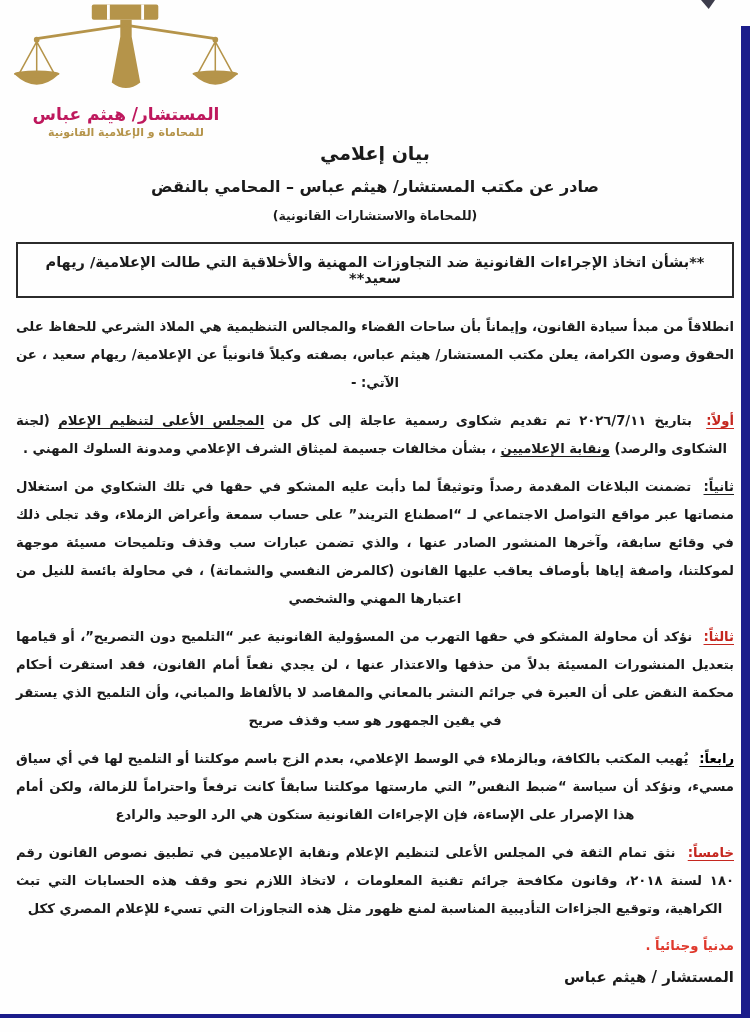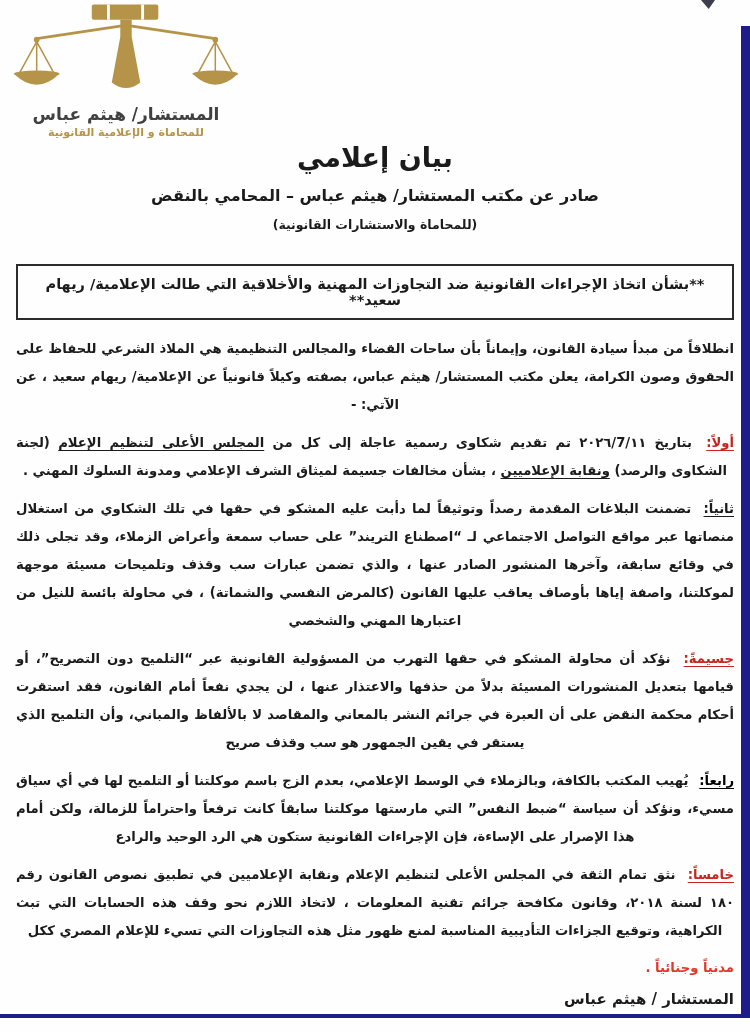--- a/index.html
+++ b/index.html
@@ -40,25 +40,25 @@
   .logo {
     position: absolute;
     top: 4px;
     left: 10px;
     width: 232px;
     text-align: center;
   }
   .logo-name { font-size: 17px; font-weight: bold; line-height: 1.2; }
   .logo-sub  { font-size: 11px; font-weight: bold; margin-top: 2px; letter-spacing: 1px; }
   .header-titles { padding-top: 142px; text-align: center; }
-  .title   { font-size: 27px; font-weight: bold; margin: 0; }
+  .title   { font-size: 19px; font-weight: bold; margin: 0; }
   .issued  { font-size: 16px; font-weight: bold; margin: 13px 0 0; }
   .office-desc { font-size: 12.5px; font-weight: bold; margin: 12px 0 0; }
   .subject-box {
-    margin: 32px 16px 0;
+    margin: 19px 16px 0;
     border: 2px solid #2b2b2b;
     padding: 10px 24px;
     text-align: center;
     font-size: 14.5px;
     font-weight: bold;
   }
   .content { padding: 15px 16px 0; }
   .para {
     font-size: 13.2px;
     font-weight: bold;
@@ -110,21 +110,21 @@
 
         <path d="M2 73 Q26 96 50 73 Z" stroke="none"></path>
         <ellipse cx="26" cy="73" rx="24" ry="3.5" stroke="none"></ellipse>
 
         <path d="M214 39 L196 72 M214 39 L214 74 M214 39 L232 72" fill="none" stroke-width="1.6"></path>
 
         <path d="M190 73 Q214 96 238 73 Z" stroke="none"></path>
         <ellipse cx="214" cy="73" rx="24" ry="3.5" stroke="none"></ellipse>
       </g>
     </svg>
-    <div class="logo-name" style="color: #404040;">المستشار/ هيثم عباس</div>
+    <div class="logo-name" style="color: #be185d;">المستشار/ هيثم عباس</div>
     <div class="logo-sub" style="color: rgb(181, 148, 74);">للمحاماة و الإعلامية القانونية</div>
   </div>
 
   <div class="header-titles">
     <h1 class="title">بيان إعلامي</h1>
     <div class="issued">صادر عن مكتب المستشار/ هيثم عباس – المحامي بالنقض</div>
     <div class="office-desc">(للمحاماة والاستشارات القانونية)</div>
   </div>
 
   <div class="subject-box">**بشأن اتخاذ الإجراءات القانونية ضد التجاوزات المهنية والأخلاقية التي طالت الإعلامية/ ريهام سعيد**</div>
@@ -141,21 +141,21 @@
       <span class="u">ونقابة الإعلاميين</span>
       <span> ، بشأن مخالفات جسيمة لميثاق الشرف الإعلامي ومدونة السلوك المهني .</span>
     </p>
 
     <p class="para">
       <span class="ord">ثانياً:</span>
       <span>تضمنت البلاغات المقدمة رصداً وتوثيقاً لما دأبت عليه المشكو في حقها في تلك الشكاوي من استغلال منصاتها عبر مواقع التواصل الاجتماعي لـ “اصطناع التريند” على حساب سمعة وأعراض الزملاء، وقد تجلى ذلك في وقائع سابقة، وآخرها المنشور الصادر عنها ، والذي تضمن عبارات سب وقذف وتلميحات مسيئة موجهة لموكلتنا، واصفة إياها بأوصاف يعاقب عليها القانون (كالمرض النفسي والشماتة) ، في محاولة بائسة للنيل من اعتبارها المهني والشخصي</span>
     </p>
 
     <p class="para">
-      <span class="ord" style="color: rgb(197, 39, 31);">جسيمةً:</span>
+      <span class="ord" style="color: rgb(197, 39, 31);">ثالثاً:</span>
       <span>نؤكد أن محاولة المشكو في حقها التهرب من المسؤولية القانونية عبر “التلميح دون التصريح”، أو قيامها بتعديل المنشورات المسيئة بدلاً من حذفها والاعتذار عنها ، لن يجدي نفعاً أمام القانون، فقد استقرت أحكام محكمة النقض على أن العبرة في جرائم النشر بالمعاني والمقاصد لا بالألفاظ والمباني، وأن التلميح الذي يستقر في يقين الجمهور هو سب وقذف صريح</span>
     </p>
 
     <p class="para">
       <span class="ord" style="color: #000000;">رابعاً:</span>
       <span>يُهيب المكتب بالكافة، وبالزملاء في الوسط الإعلامي، بعدم الزج باسم موكلتنا أو التلميح لها في أي سياق مسيء، ونؤكد أن سياسة “ضبط النفس” التي مارستها موكلتنا سابقاً كانت ترفعاً واحتراماً للزمالة، ولكن أمام هذا الإصرار على الإساءة، فإن الإجراءات القانونية ستكون هي الرد الوحيد والرادع</span>
     </p>
 
     <p class="para">
       <span class="ord" style="color: rgb(197, 39, 31);">خامساً:</span>

